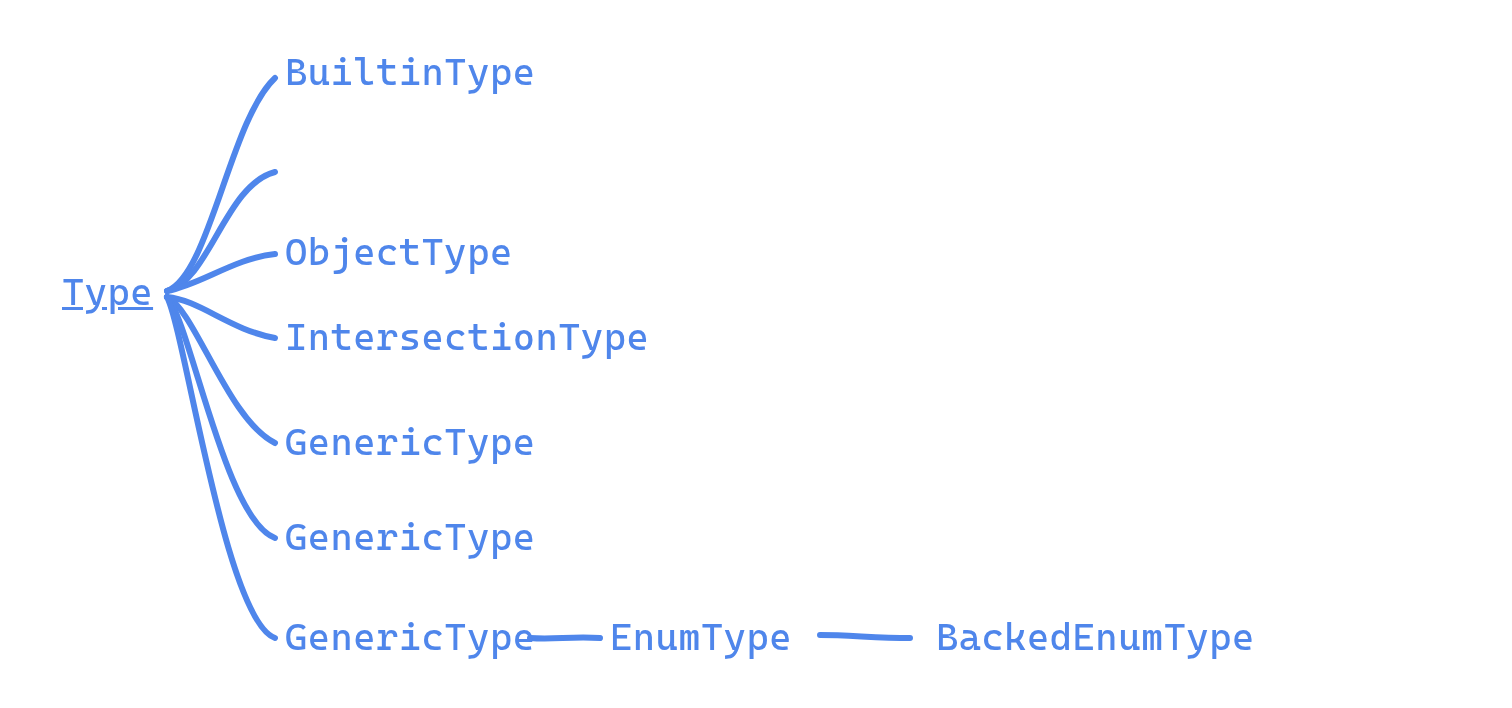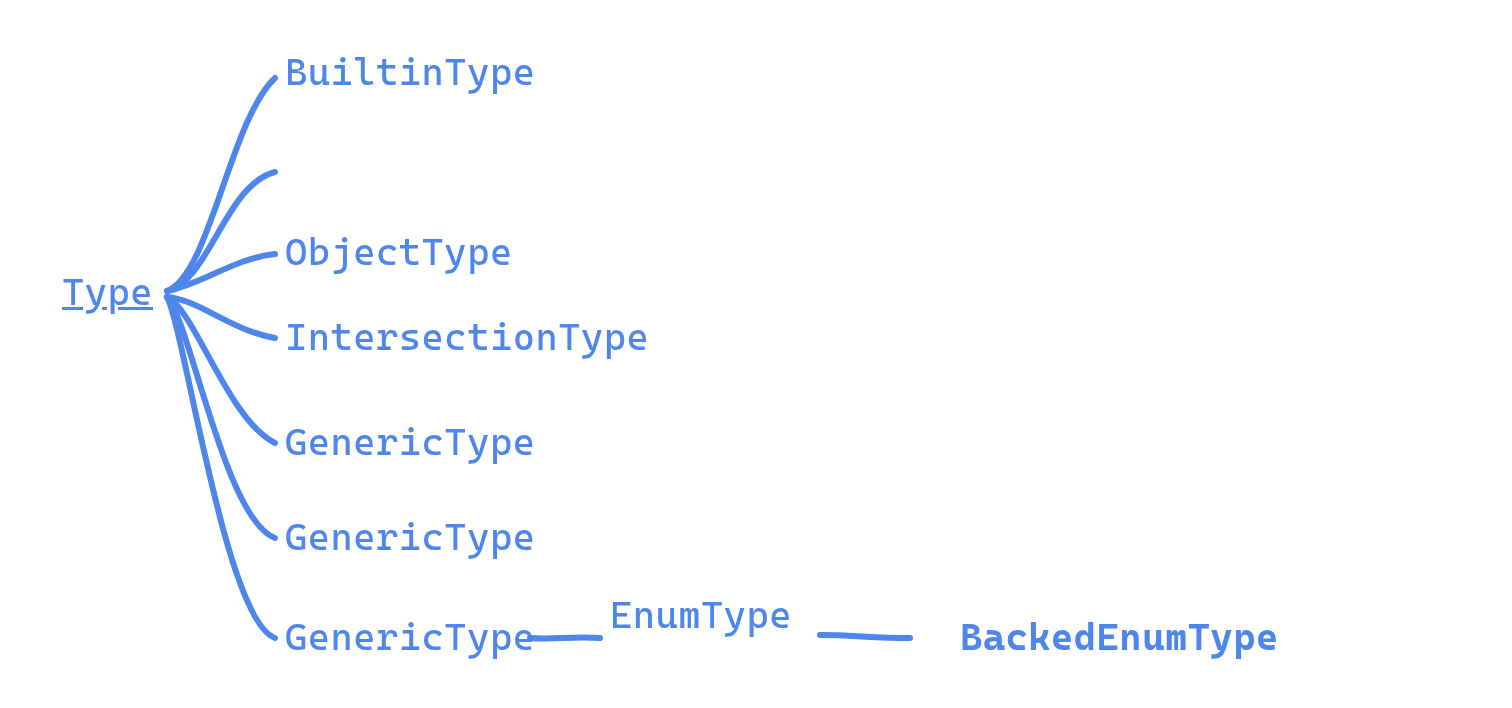--- a/index.html
+++ b/index.html
@@ -58,17 +58,17 @@
   <div class="node" style="left:285px; top:230px;">ObjectType</div>
 
   <div class="node" style="left:285px; top:315px;">IntersectionType</div>
 
   <div class="node" style="left:285px; top:420px;">GenericType</div>
 
   <div class="node" style="left:285px; top:515px;">GenericType</div>
 
   <div class="node" style="left:285px; top:615px;">GenericType</div>
 
-  <div class="node" style="left:610px; top:593px;">EnumType</div>
+  <div class="node" style="left:610px; top:615px;">EnumType</div>
 
-  <div class="node" style="left:960px; top:615px;font-weight:bold;">BackedEnumType</div>
+  <div class="node" style="left:936px; top:615px;">BackedEnumType</div>
 
 </div>
 
 </body></html>

